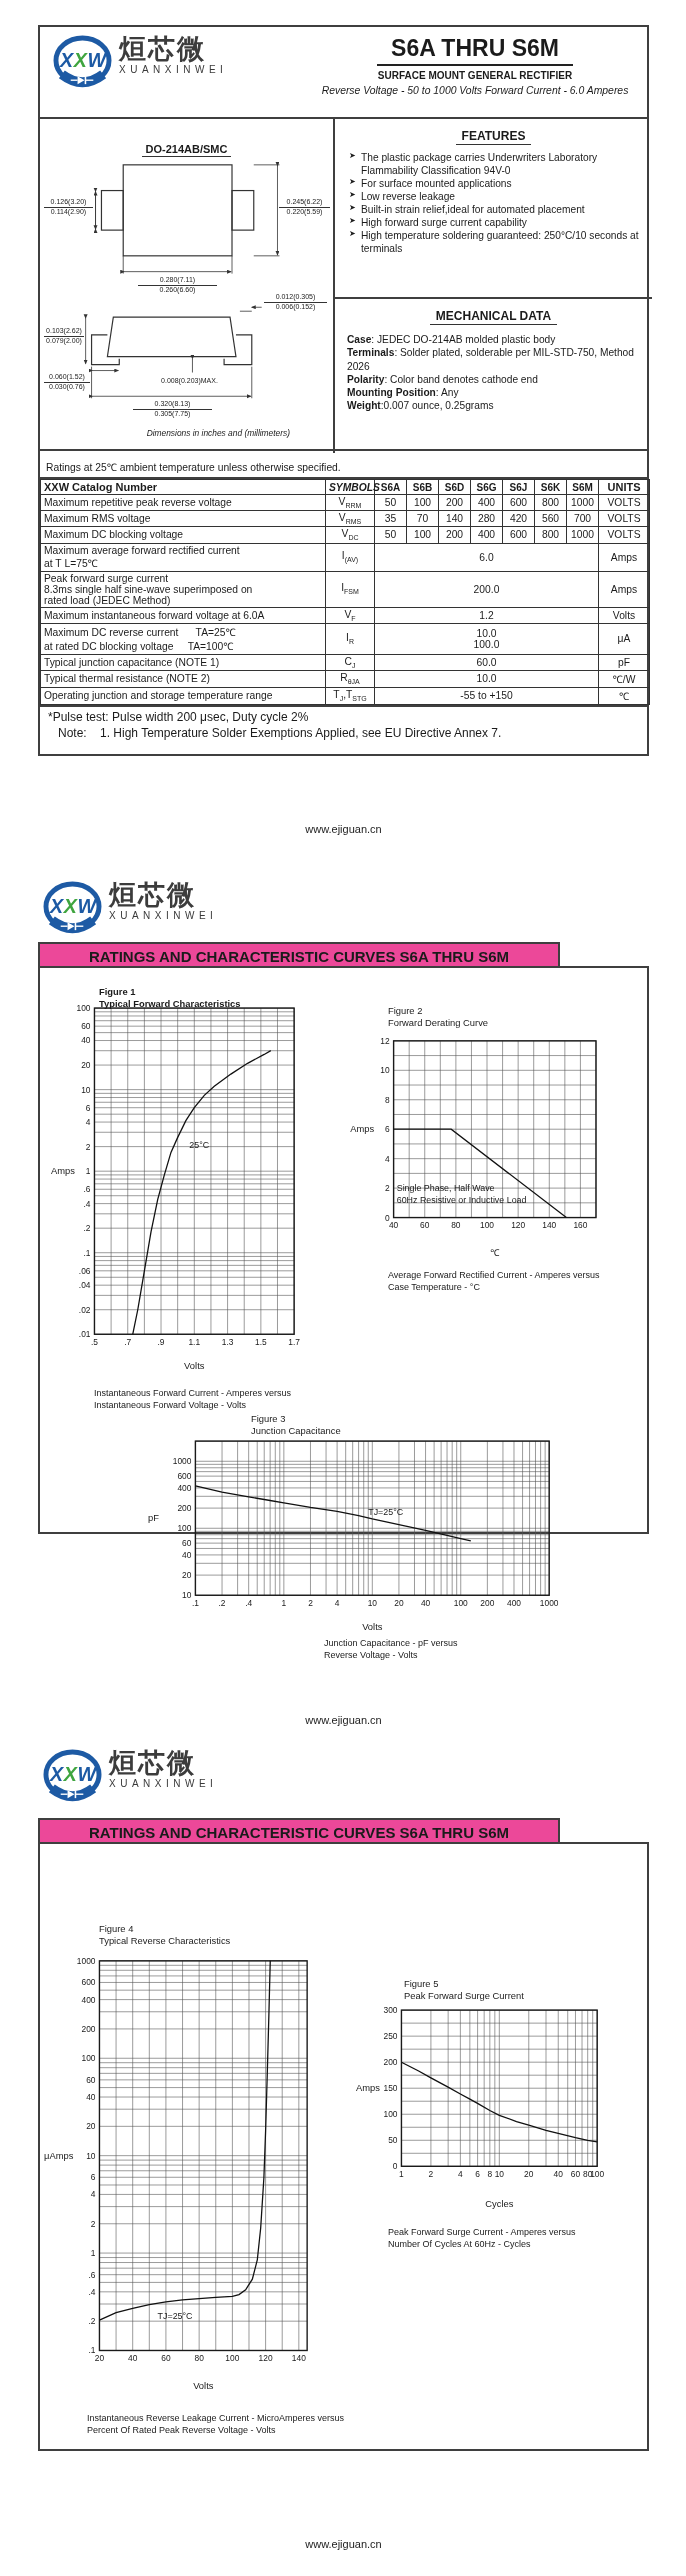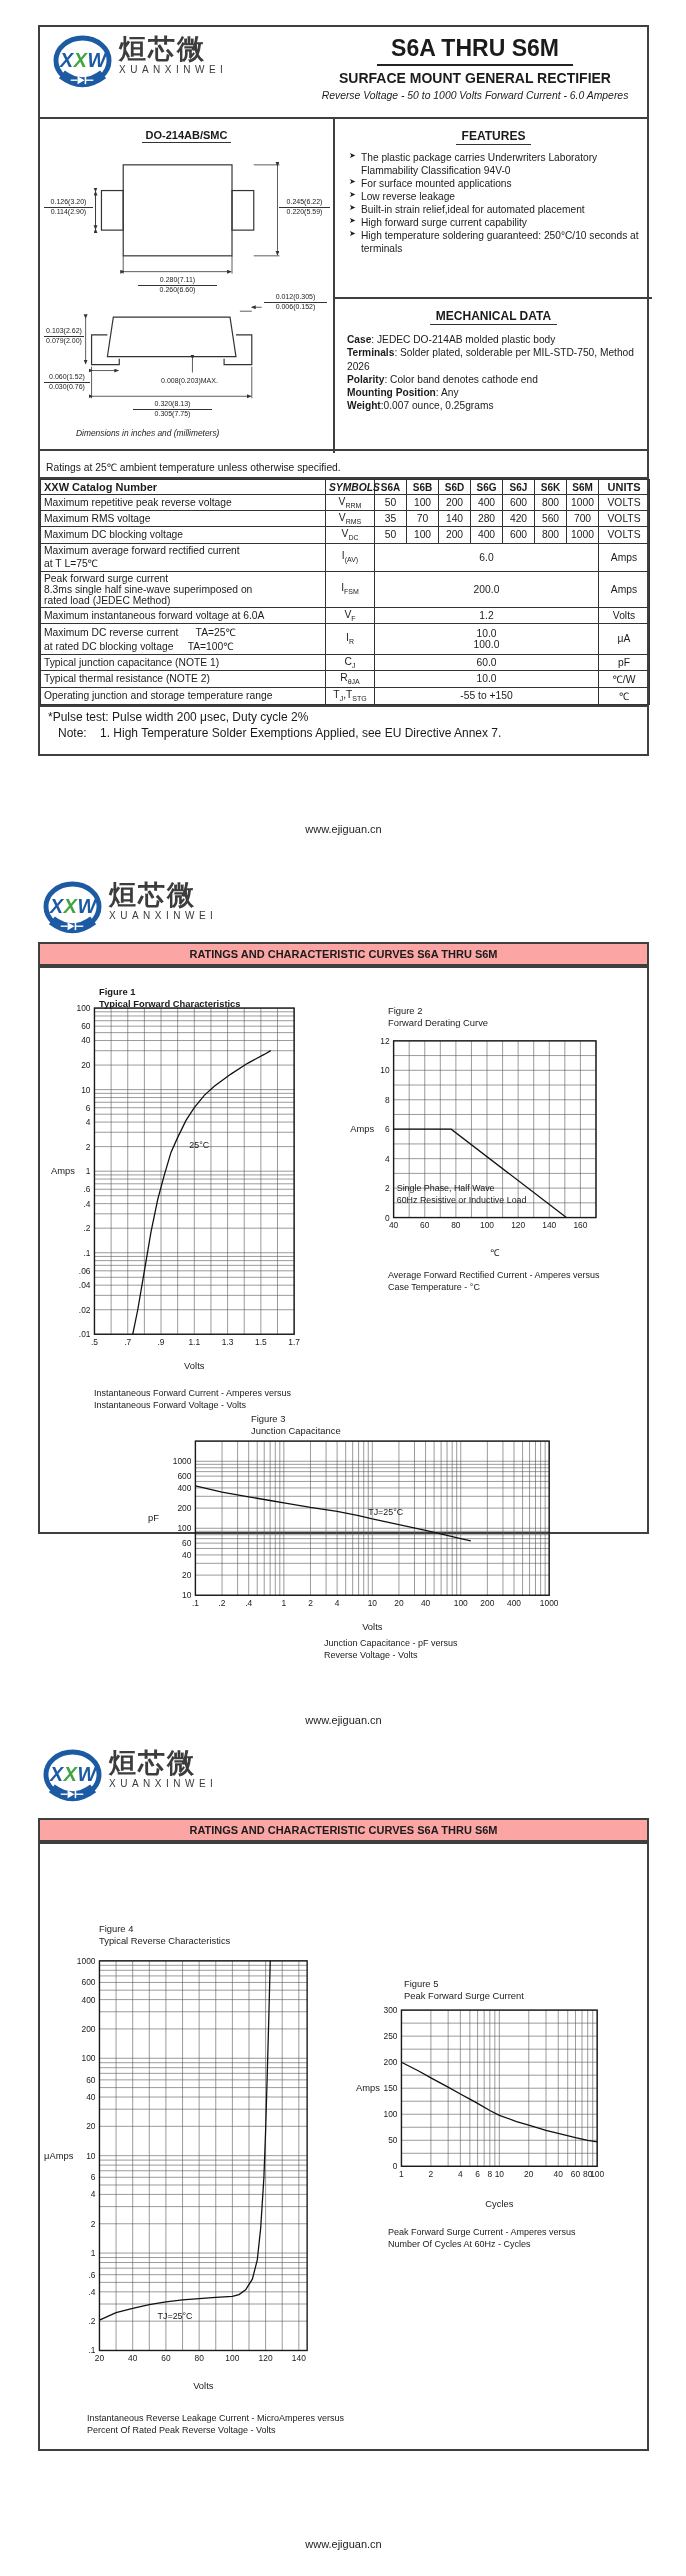--- a/index.html
+++ b/index.html
@@ -9,57 +9,57 @@
   .flowcol{position:absolute;left:38px;top:25px;width:611px;}
   .box{border:2px solid #3f3f3f;box-sizing:border-box;background:#fff;}
   .box + .box{margin-top:-2px;}
   
   .hdr{height:94px;position:relative;}
   .logo{display:flex;align-items:flex-start;gap:6px;}
   .logo-cn{font-size:27px;font-weight:bold;color:#3c3c3c;letter-spacing:2px;line-height:1.05;}
   .logo-en{font-size:10px;color:#3a3a3a;letter-spacing:4.5px;margin-top:1px;}
   .title-blk{position:absolute;left:267px;top:8px;width:336px;text-align:center;}
   .ptitle{font-size:23px;font-weight:bold;display:inline-block;border-bottom:2px solid #222;padding:0 14px 2px;}
-  .psub{font-size:14px;font-weight:bold;margin-top:4px;}
+  .psub{font-size:10px;font-weight:bold;margin-top:4px;}
   .psub2{font-size:10.4px;font-style:italic;margin-top:4px;}
   
   .main{height:334px;position:relative;}
   .leftcol{position:absolute;left:0;top:0;width:295px;height:334px;border-right:2px solid #3f3f3f;box-sizing:border-box;}
   .rightcol{position:absolute;left:295px;top:0;width:317px;height:334px;}
   .sec-h{font-size:12px;font-weight:bold;text-align:center;margin-top:10px;}
   .sec-h span{display:inline-block;border-bottom:1.5px solid #333;padding:0 6px 1px;}
   .feat{font-size:10.2px;line-height:1.28;margin:6px 6px 0 10px;padding-left:4px;list-style:none;}
   .feat li{padding-left:12px;position:relative;}
   .feat li:before{content:"➤";position:absolute;left:0;top:0;font-size:8px;}
   .mech-split{position:absolute;left:0;top:178px;width:317px;border-top:2px solid #3f3f3f;}
   .mech{font-size:10.2px;line-height:1.3;margin:8px 8px 0 12px;}
   .mech b{font-weight:bold;}
   
-  .pkg-label{font-size:11px;font-weight:bold;text-align:center;margin-top:10px;}
+  .pkg-label{font-size:11px;font-weight:bold;text-align:center;margin-top:24px;}
   .pkg-label span{display:inline-block;border-bottom:1.5px solid #333;padding:0 4px 1px;}
   .pkg{position:absolute;left:4px;top:32px;width:287px;height:269px;}
   .dim{position:absolute;font-size:7px;text-align:center;line-height:1.25;color:#222;}
   .dim .n{border-bottom:1px solid #333;display:block;}
   .dim .d{display:block;}
-  .dims-note{position:absolute;left:0;top:309px;width:295px;text-align:left;font-size:8.4px;font-style:italic;padding-left:36px;}
+  .dims-note{position:absolute;left:0;top:309px;width:250px;text-align:right;font-size:8.4px;font-style:italic;}
   
   .ratings-bar{font-size:13px;font-weight:bold;text-align:center;padding:3px 0;}
   .note-box{font-size:10.3px;line-height:1.3;padding:10px 6px 3px;}
   table.rt{border-collapse:collapse;width:100%;table-layout:fixed;}
   table.rt td,table.rt th{border:1px solid #333;font-size:10.3px;padding:1px 3px;vertical-align:middle;}
   table.rt th{font-weight:bold;}
   .c{text-align:center;}
   .sym-h{font-style:italic;font-size:8px;font-weight:normal;}
   sub{font-size:7px;}
   .foot-box{padding:3px 8px 6px;}
   .pulse{font-size:12px;}
   .note2{font-size:12px;margin:2px 0 8px 10px;}
   .wfooter{position:absolute;left:0;width:100%;text-align:center;font-size:11px;color:#222;}
   
-  .bar-title{position:absolute;left:38px;width:611px;border:2px solid #3f3f3f;box-sizing:border-box;text-align:center;font-weight:bold;font-size:11px;padding:4px 0;background:#fca5a5;}
+  .bar-title{position:absolute;left:38px;width:522px;border:2px solid #3f3f3f;box-sizing:border-box;text-align:center;font-weight:bold;font-size:15px;padding:4px 0;background:#ec4899;}
   .curves-box{position:absolute;left:38px;width:611px;border:2px solid #3f3f3f;box-sizing:border-box;background:#fff;}
   .fig-title{font-size:9.4px;line-height:1.3;}
   .fig-caption{font-size:9px;line-height:1.35;}
   svg.chart text{font-family:"Liberation Sans",sans-serif;}
   .pkg svg, .logo svg{display:block;}
 </style>
 </head>
 <body>
 
 <div class="page" style="top:0;height:861px;">

